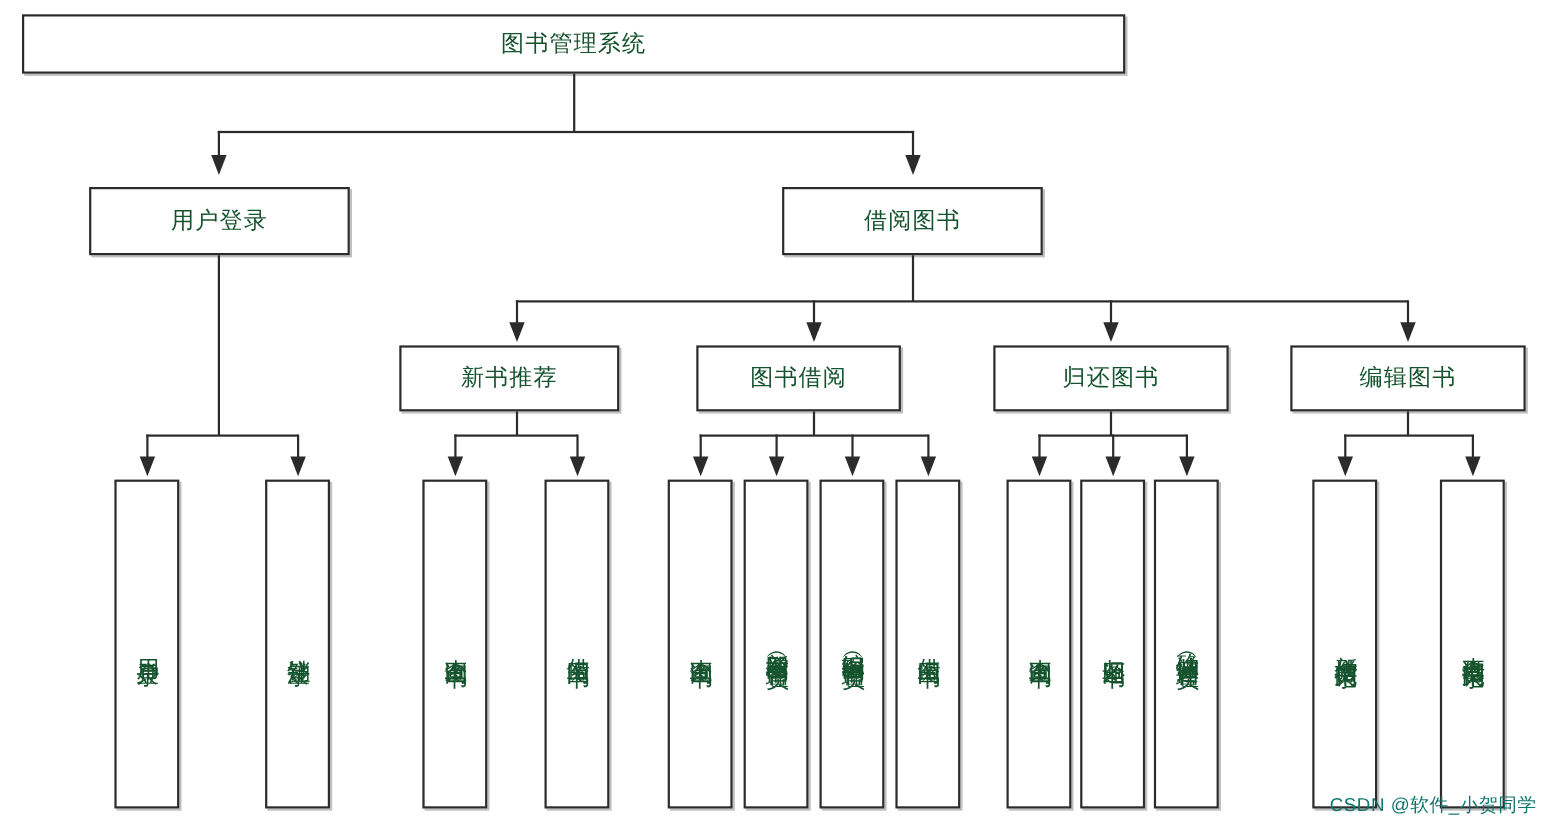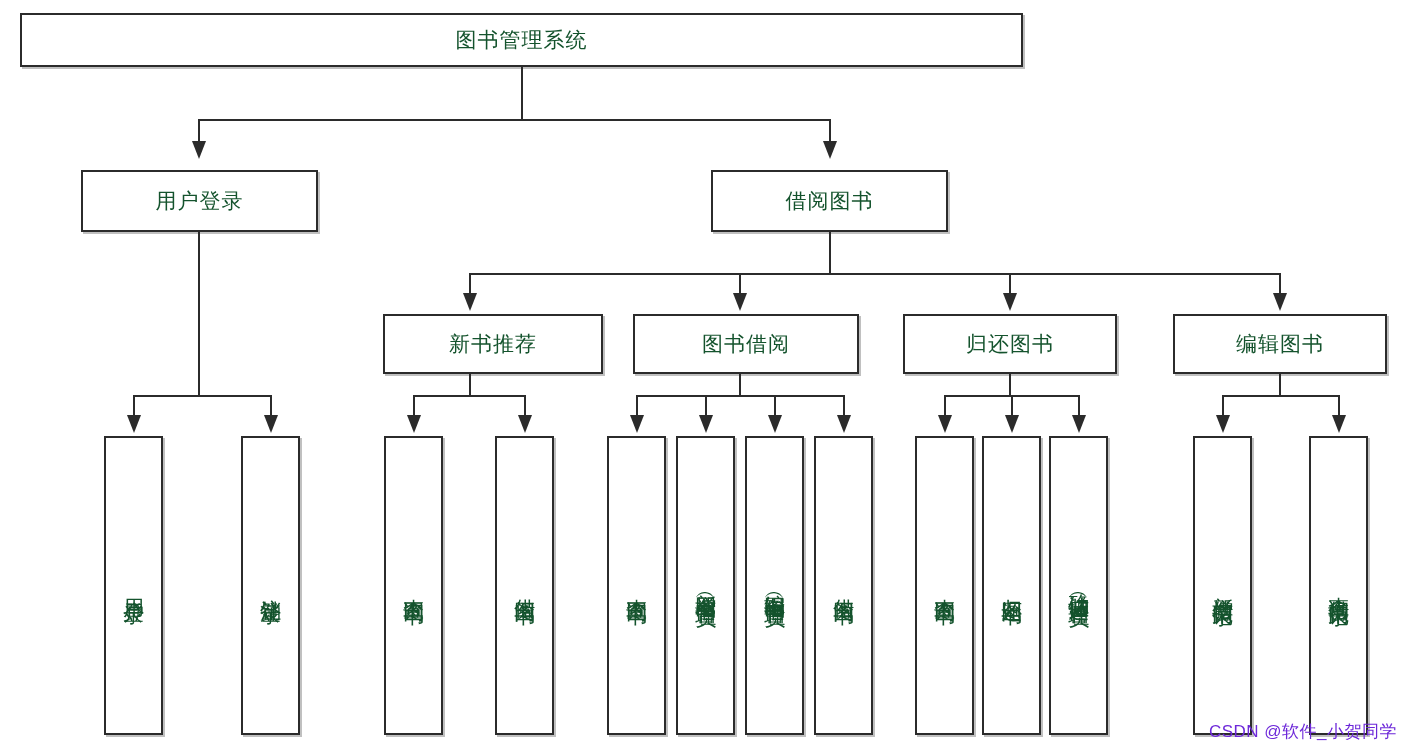--- a/index.html
+++ b/index.html
@@ -66,21 +66,21 @@
     border-left: 7px solid transparent;
     border-right: 7px solid transparent;
     border-top: 18px solid #2b2b2b;
   }
   
   #watermark {
     position: absolute;
     right: 8px;
     bottom: 4px;
     font-size: 17px;
-    color: #6d28d9;
+    color: #0f766e;
     white-space: nowrap;
     letter-spacing: 0.5px;
     pointer-events: none;
   }
 </style>
 </head>
 <body>
 
 <div id="canvas">
 
@@ -113,24 +113,24 @@
   <div class="edge h" style="left:469px; top:273px; width:811px;"></div>
   <div class="edge v" style="left:469px; top:273px; height:22px;"></div>
   <div class="edge v" style="left:739px; top:273px; height:22px;"></div>
   <div class="edge v" style="left:1009px; top:273px; height:22px;"></div>
   <div class="edge v" style="left:1279px; top:273px; height:22px;"></div>
   <div class="arrow" style="left:463px; top:293px;"></div>
   <div class="arrow" style="left:733px; top:293px;"></div>
   <div class="arrow" style="left:1003px; top:293px;"></div>
   <div class="arrow" style="left:1273px; top:293px;"></div>
 
-  <div class="node horiz" style="left:383px; top:314px; width:220px; height:60px;">
+  <div class="node horiz" style="left:363px; top:314px; width:200px; height:60px;">
     <span>新书推荐</span>
   </div>
-  <div class="node horiz" style="left:633px; top:314px; width:226px; height:60px;">
+  <div class="node horiz" style="left:633px; top:314px; width:186px; height:60px;">
     <span>图书借阅</span>
   </div>
   <div class="node horiz" style="left:903px; top:314px; width:214px; height:60px;">
     <span>归还图书</span>
   </div>
   <div class="node horiz" style="left:1173px; top:314px; width:214px; height:60px;">
     <span>编辑图书</span>
   </div>
 
   <div class="edge v" style="left:469px; top:374px; height:22px;"></div>

